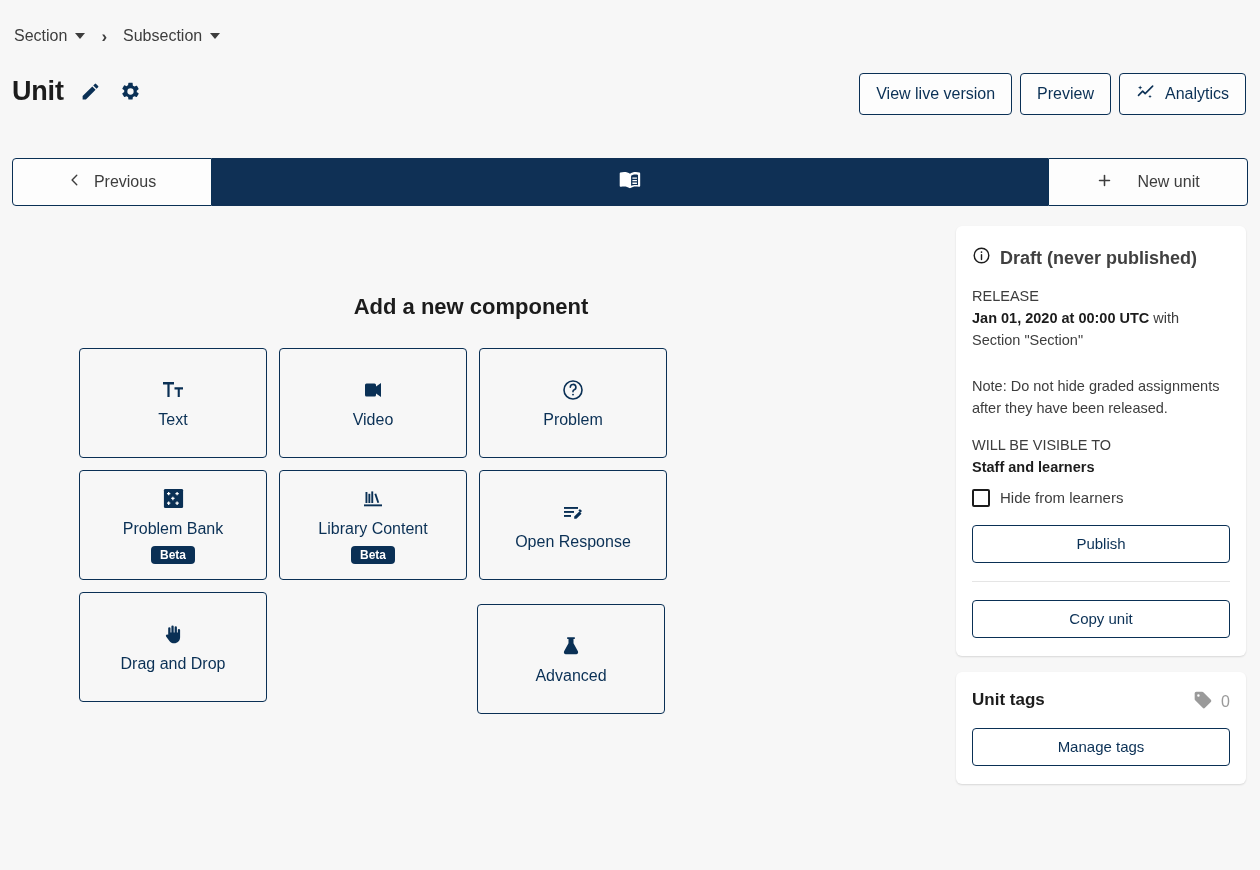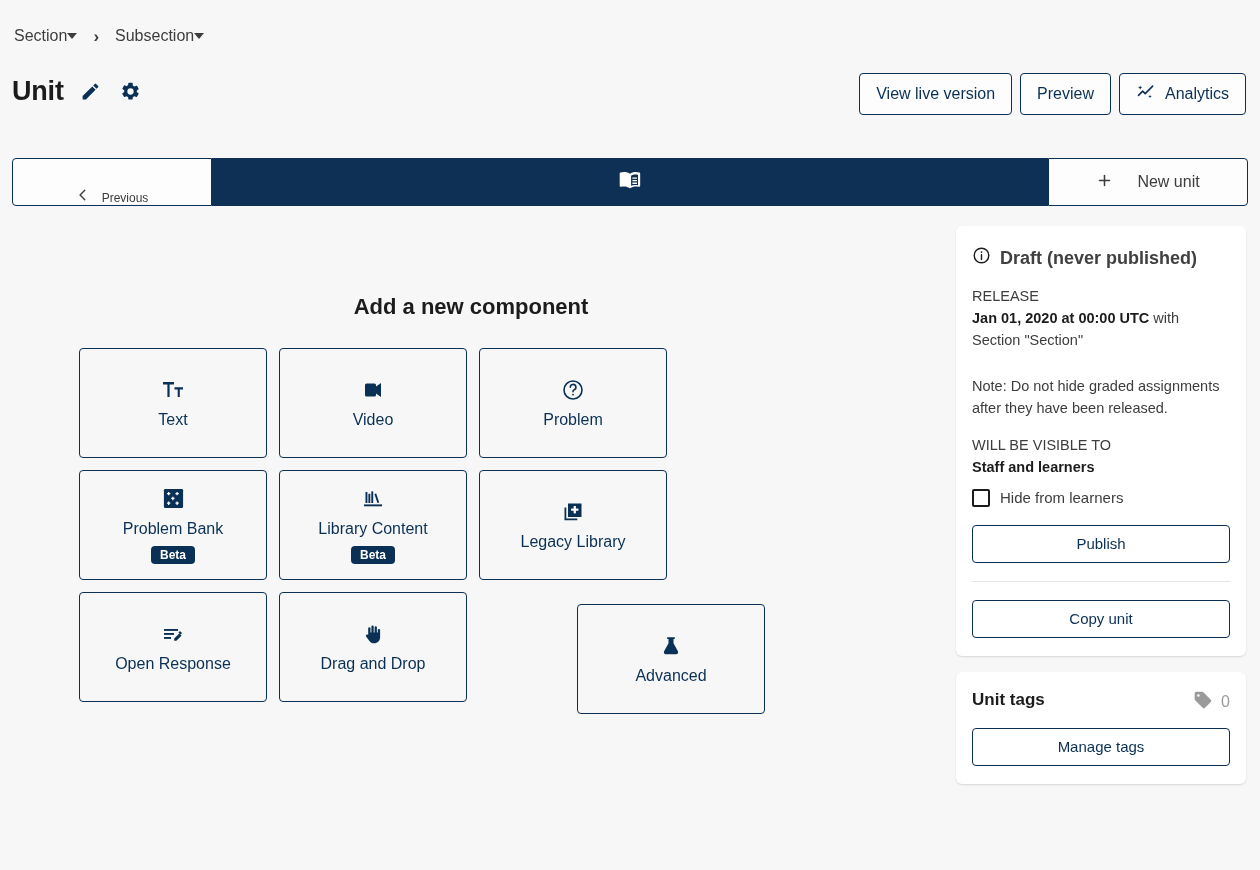--- a/index.html
+++ b/index.html
@@ -13,21 +13,21 @@
   }
   .page { position: relative; width: 1260px; height: 870px; }
 
   
   .breadcrumb {
     position: absolute; left: 12px; top: 22px;
     display: flex; align-items: center; gap: 6px;
     height: 28px;
   }
   .crumb {
-    display: flex; align-items: center; 
+    display: flex; align-items: center; gap: 8px;
     font-size: 16px; color: #3d3d3d;
     padding: 2px 2px;
     cursor: pointer;
   }
   .caret {
     width: 0; height: 0;
     border-left: 5px solid transparent;
     border-right: 5px solid transparent;
     border-top: 6px solid #3d3d3d;
     display: inline-block;
@@ -75,22 +75,22 @@
     position: absolute; left: 12px; top: 158px;
     width: 1236px; height: 48px;
     display: flex; align-items: stretch;
   }
   .nav-prev {
     width: 200px;
     border: 1px solid #0a3055;
     border-radius: 4px 0 0 4px;
     background: #fdfdfd;
     color: #3d3d3d;
-    font-size: 12px;
-    display: flex; align-items: flex-end; justify-content: center; gap: 12px;
+    font-size: 16px;
+    display: flex; align-items: center; justify-content: center; gap: 12px;
     cursor: pointer;
   }
   .nav-center {
     flex: 1;
     background: #0f3055;
     display: flex; align-items: center; justify-content: center;
     cursor: pointer;
     border: 1px solid #0f3055;
   }
   .nav-next {
@@ -340,30 +340,20 @@
             <rect x="7.4" y="6.8" width="1.9" height="9.2"></rect>
             <rect x="10.3" y="4.4" width="1.9" height="11.6"></rect>
             <path d="M13.4 7.1l1.8-.6 3 8.9-1.8.6z"></path>
             <rect x="3" y="17.4" width="18" height="1.9"></rect>
           </svg>
         </span>
         <span class="card-label">Library Content</span>
         <span class="badge-beta">Beta</span>
       </div>
 
-      <div class="comp-card">
-        <span class="card-icon">
-          <svg width="24" height="24" viewBox="0 0 24 24" fill="#0a3055">
-            <path d="M3.5 7.5h1.8v11h11v1.8H3.5z"></path>
-            <path d="M7 3.5h13.5V17H7zm5.8 2.6v2.6h-2.6v1.9h2.6v2.6h1.9v-2.6h2.6V8.7h-2.6V6.1z" fill="#0a3055"></path>
-            <path d="M12.8 6.1h1.9v2.6h2.6v1.9h-2.6v2.6h-1.9v-2.6h-2.6V8.7h2.6z" fill="#ffffff"></path>
-          </svg>
-        </span>
-        <span class="card-label">Legacy Library</span>
-      </div>
 
       <div class="comp-card">
         <span class="card-icon">
           <svg width="24" height="24" viewBox="0 0 24 24" fill="#0a3055">
             <rect x="3" y="7" width="14" height="1.9"></rect>
             <rect x="3" y="11" width="10" height="1.9"></rect>
             <rect x="3" y="15" width="7" height="1.9"></rect>
             <path d="M20.6 10.6l-1.2-1.2a.7.7 0 0 0-1 0l-1 1 2.2 2.2 1-1a.7.7 0 0 0 0-1zM13.2 16.6V18.8h2.2l5.1-5.1-2.2-2.2z"></path>
           </svg>
         </span>

